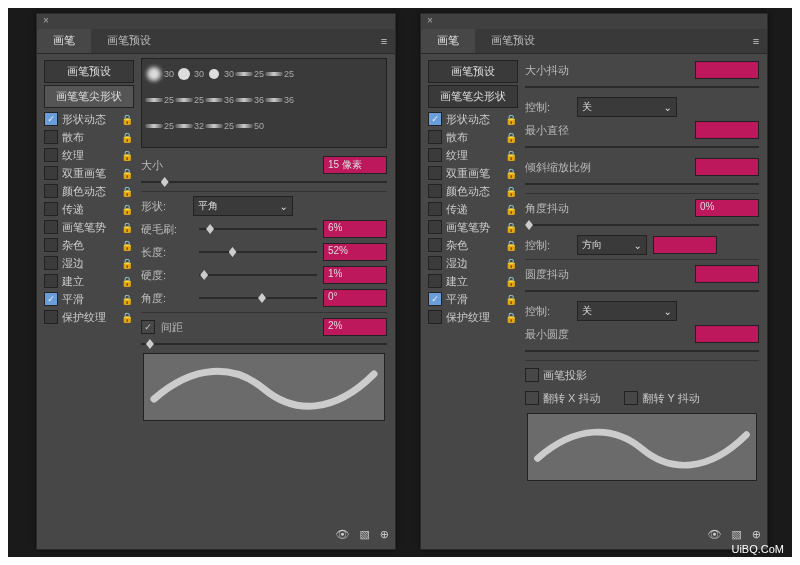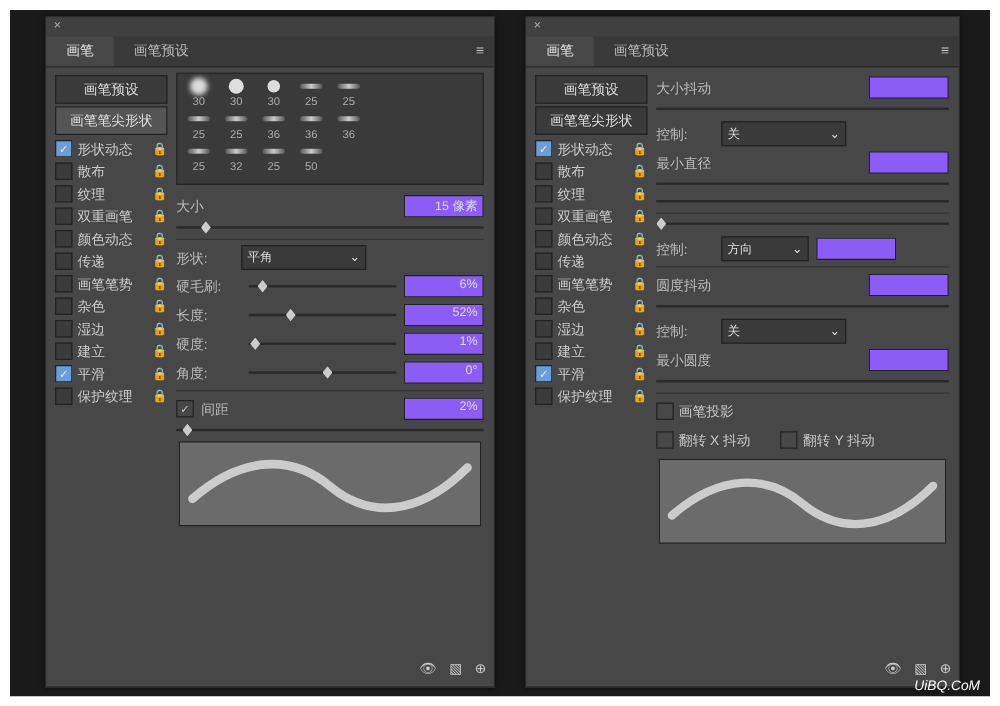--- a/index.html
+++ b/index.html
@@ -17,39 +17,39 @@
 .sidebar{width:96px;flex-shrink:0}
 .side-btn{background:#3a3a3a;border:1px solid #222;padding:3px 6px;margin:2px 3px;text-align:center;font-size:11px;color:#ddd;cursor:pointer}
 .side-row{display:flex;align-items:center;height:18px;padding:0 3px}
 .side-row .cb{width:12px;height:12px;border:1px solid #222;background:#3b3b3b;margin-right:4px;display:flex;align-items:center;justify-content:center;font-size:9px;color:#eee;cursor:pointer}
 .side-row .cb.on{background:#6a9edb}
 .side-row .txt{flex:1;font-size:11px;color:#ccc}
 .side-row .lock{font-size:10px;color:#888;cursor:pointer}
 .content{flex:1;padding:0 4px;overflow:hidden}
 .presets{background:#3a3a3a;border:1px solid #222;padding:2px;height:84px;margin-bottom:6px}
 .preset-row{display:flex;height:26px}
-.preset{width:30px;display:flex;flex-direction:column;align-items:center;justify-content:center}
+.preset{width:30px;display:flex;flex-direction:row;align-items:center;justify-content:center}
 .preset .swatch{width:20px;height:14px;display:flex;align-items:center;justify-content:center}
 .preset .num{font-size:9px;color:#aaa}
 .dot{border-radius:50%;background:#ddd}
 .stroke{width:18px;height:4px;background:linear-gradient(90deg,#555,#ccc,#555);border-radius:2px}
 .field-row{display:flex;align-items:center;height:22px;margin:1px 0}
 .field-row .lbl{width:52px;color:#bbb}
 .field-row .lbl.w74{width:74px}
-.input{background:#8b5cf6;border:1px solid #222;color:#ddd;padding:1px 4px;font-size:10px;height:14px;width:54px;text-align:right}
+.input{background:#be185d;border:1px solid #222;color:#ddd;padding:1px 4px;font-size:10px;height:14px;width:54px;text-align:left}
 .select{background:#3a3a3a;border:1px solid #222;color:#ddd;padding:1px 4px;font-size:10px;height:16px;width:90px;display:flex;justify-content:space-between;align-items:center;cursor:pointer}
 .slider{height:10px;position:relative;margin:0 0 4px 0}
 .slider .track{position:absolute;left:0;right:0;top:4px;height:2px;background:#2a2a2a}
 .slider .thumb{position:absolute;top:0;width:8px;height:10px;background:#ccc;clip-path:polygon(50% 0,100% 50%,50% 100%,0 50%);cursor:pointer}
 .section-label{color:#bbb;margin:4px 0 2px 0}
 .preview{background:#6b6b6b;border:1px solid #222;height:66px;margin:4px 2px;position:relative;overflow:hidden}
 .preview svg{width:100%;height:100%}
 .footer{position:absolute;bottom:4px;left:6px;right:6px;height:22px;display:flex;align-items:center;justify-content:flex-end;gap:10px;color:#ccc}
 .footer span{cursor:pointer}
-.ftxt{position:absolute;bottom:2px;right:8px;font-size:11px;color:#fff;font-style:italic}
+.ftxt{position:absolute;bottom:2px;right:8px;font-size:11px;color:#fff;}
 hr{border:none;border-top:1px solid #333;margin:3px 0}
 </style>
 </head>
 <body>
 
 <div class="stage">
 
 <div class="panel left">
  <div class="titlebar">
         <span class="close">×</span>
@@ -386,24 +386,34 @@
             </div>
           </div>
    <div class="field-row">
             <span class="lbl w74">最小直径</span>
             <span style="flex:1"></span>
             <span class="input"></span>
           </div>
    <div class="slider">
             <div class="track"></div>
           </div>
+   <div class="field-row">
+            <span class="lbl w74">倾斜缩放比例</span>
+            <span style="flex:1"></span>
+            <span class="input"></span>
+          </div>
    <div class="slider">
             <div class="track"></div>
           </div>
    <hr>
+   <div class="field-row">
+            <span class="lbl w74">角度抖动</span>
+            <span style="flex:1"></span>
+            <span class="input">0%</span>
+          </div>
    <div class="slider">
             <div class="track"></div>
             <div class="thumb" style="left:0"></div>
           </div>
    <div class="field-row">
             <span class="lbl">控制:</span>
             <div class="select" style="width:60px">
               <span>方向</span>
               <span>⌄</span>
             </div>

